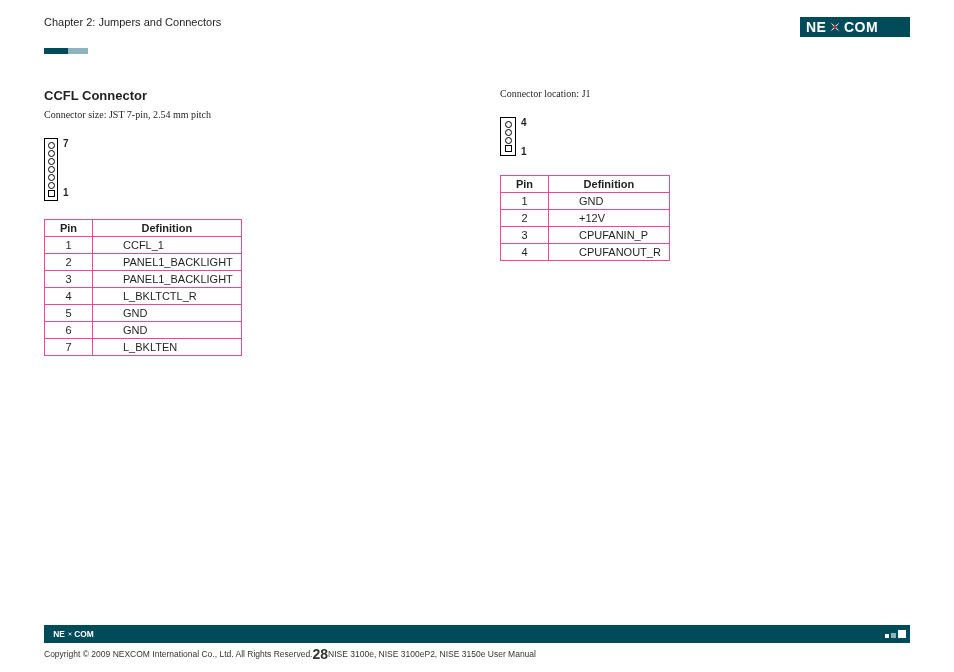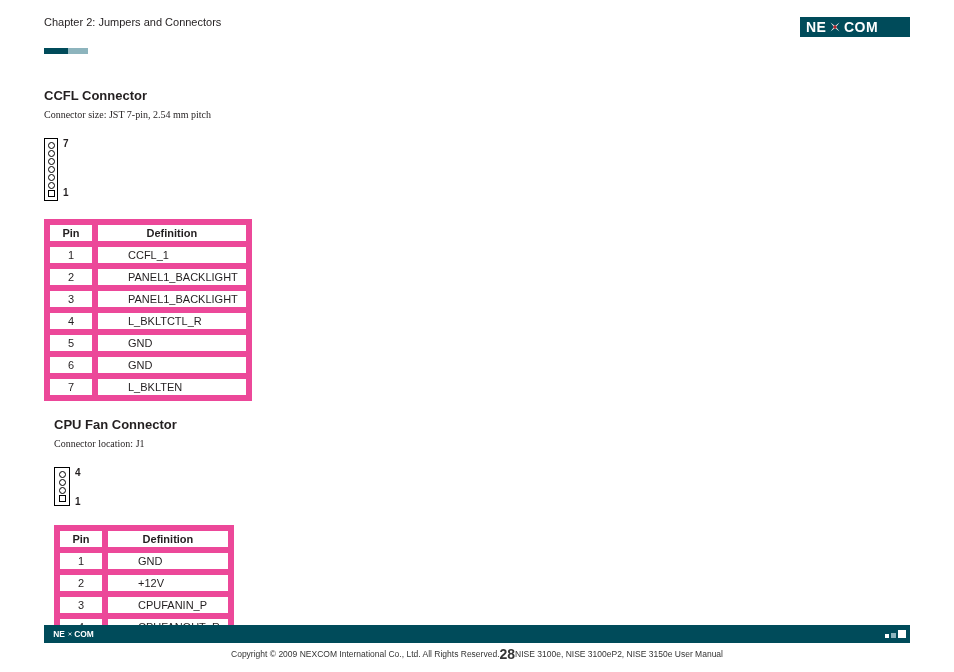--- a/index.html
+++ b/index.html
@@ -29,21 +29,20 @@
     display: flex;
     margin-top: 6px;
     margin-bottom: 34px;
   }
   .accent-dark { width: 24px; height: 6px; background: #004b5a; }
   .accent-light { width: 20px; height: 6px; background: #8db4bd; }
 
   .columns {
     display: flex;
     gap: 16px;
-    flex-direction: column;
   }
   .col { flex: 1; }
   .col-left { padding-right: 20px; }
   .col-right { padding-left: 10px; }
 
   .section-title {
     font-size: 13px;
     font-weight: 700;
     margin-bottom: 6px;
   }
@@ -87,21 +86,21 @@
     font-size: 10px;
     font-weight: 700;
   }
 
   table.pin-table {
     border-collapse: collapse;
     font-size: 11px;
     margin-top: 6px;
   }
   table.pin-table th, table.pin-table td {
-    border: 6px solid #ec4899;
+    border: 1px solid #ec4899;
     padding: 2px 8px;
   }
   table.pin-table th {
     font-weight: 700;
     text-align: center;
   }
   table.pin-table td.pin-col {
     text-align: center;
     width: 48px;
   }
@@ -125,21 +124,21 @@
     padding: 0 4px 0 6px;
   }
   .footer-logo { height: 12px; display:flex; align-items:center; }
   .footer-squares { display: flex; gap: 2px; align-items: flex-end; }
   .sq { background: #fff; }
   .sq1 { width: 4px; height: 4px; }
   .sq2 { width: 5px; height: 5px; background:#8db4bd;}
   .sq3 { width: 8px; height: 8px; }
   .footer-text {
     display: flex;
-    justify-content: center;
+    justify-content: flex-start;
     align-items: center;
     font-size: 8.5px;
     margin-top: 3px;
     color: #333;
   }
   .page-num { font-weight: 700; font-size: 14px; }
   .logo-svg text { font-family: Arial, sans-serif; }
 </style>
 </head>
 <body>
@@ -220,21 +219,20 @@
           </tr>
         <tr>
             <td class="pin-col">7</td>
             <td class="def-col">L_BKLTEN</td>
           </tr>
       </tbody>
     </table>
   </div>
 
   <div class="col col-right">
-    <div class="section-title">CPU Fan Connector</div>
     <div class="spec-line">Connector location: J1</div>
 
     <div class="pin-diagram">
       <div class="pin-box" style="width:16px;">
         <div class="pin-circle"></div>
         <div class="pin-circle"></div>
         <div class="pin-circle"></div>
         <div class="pin-square"></div>
       </div>
       <div class="pin-labels" style="height:40px;">

